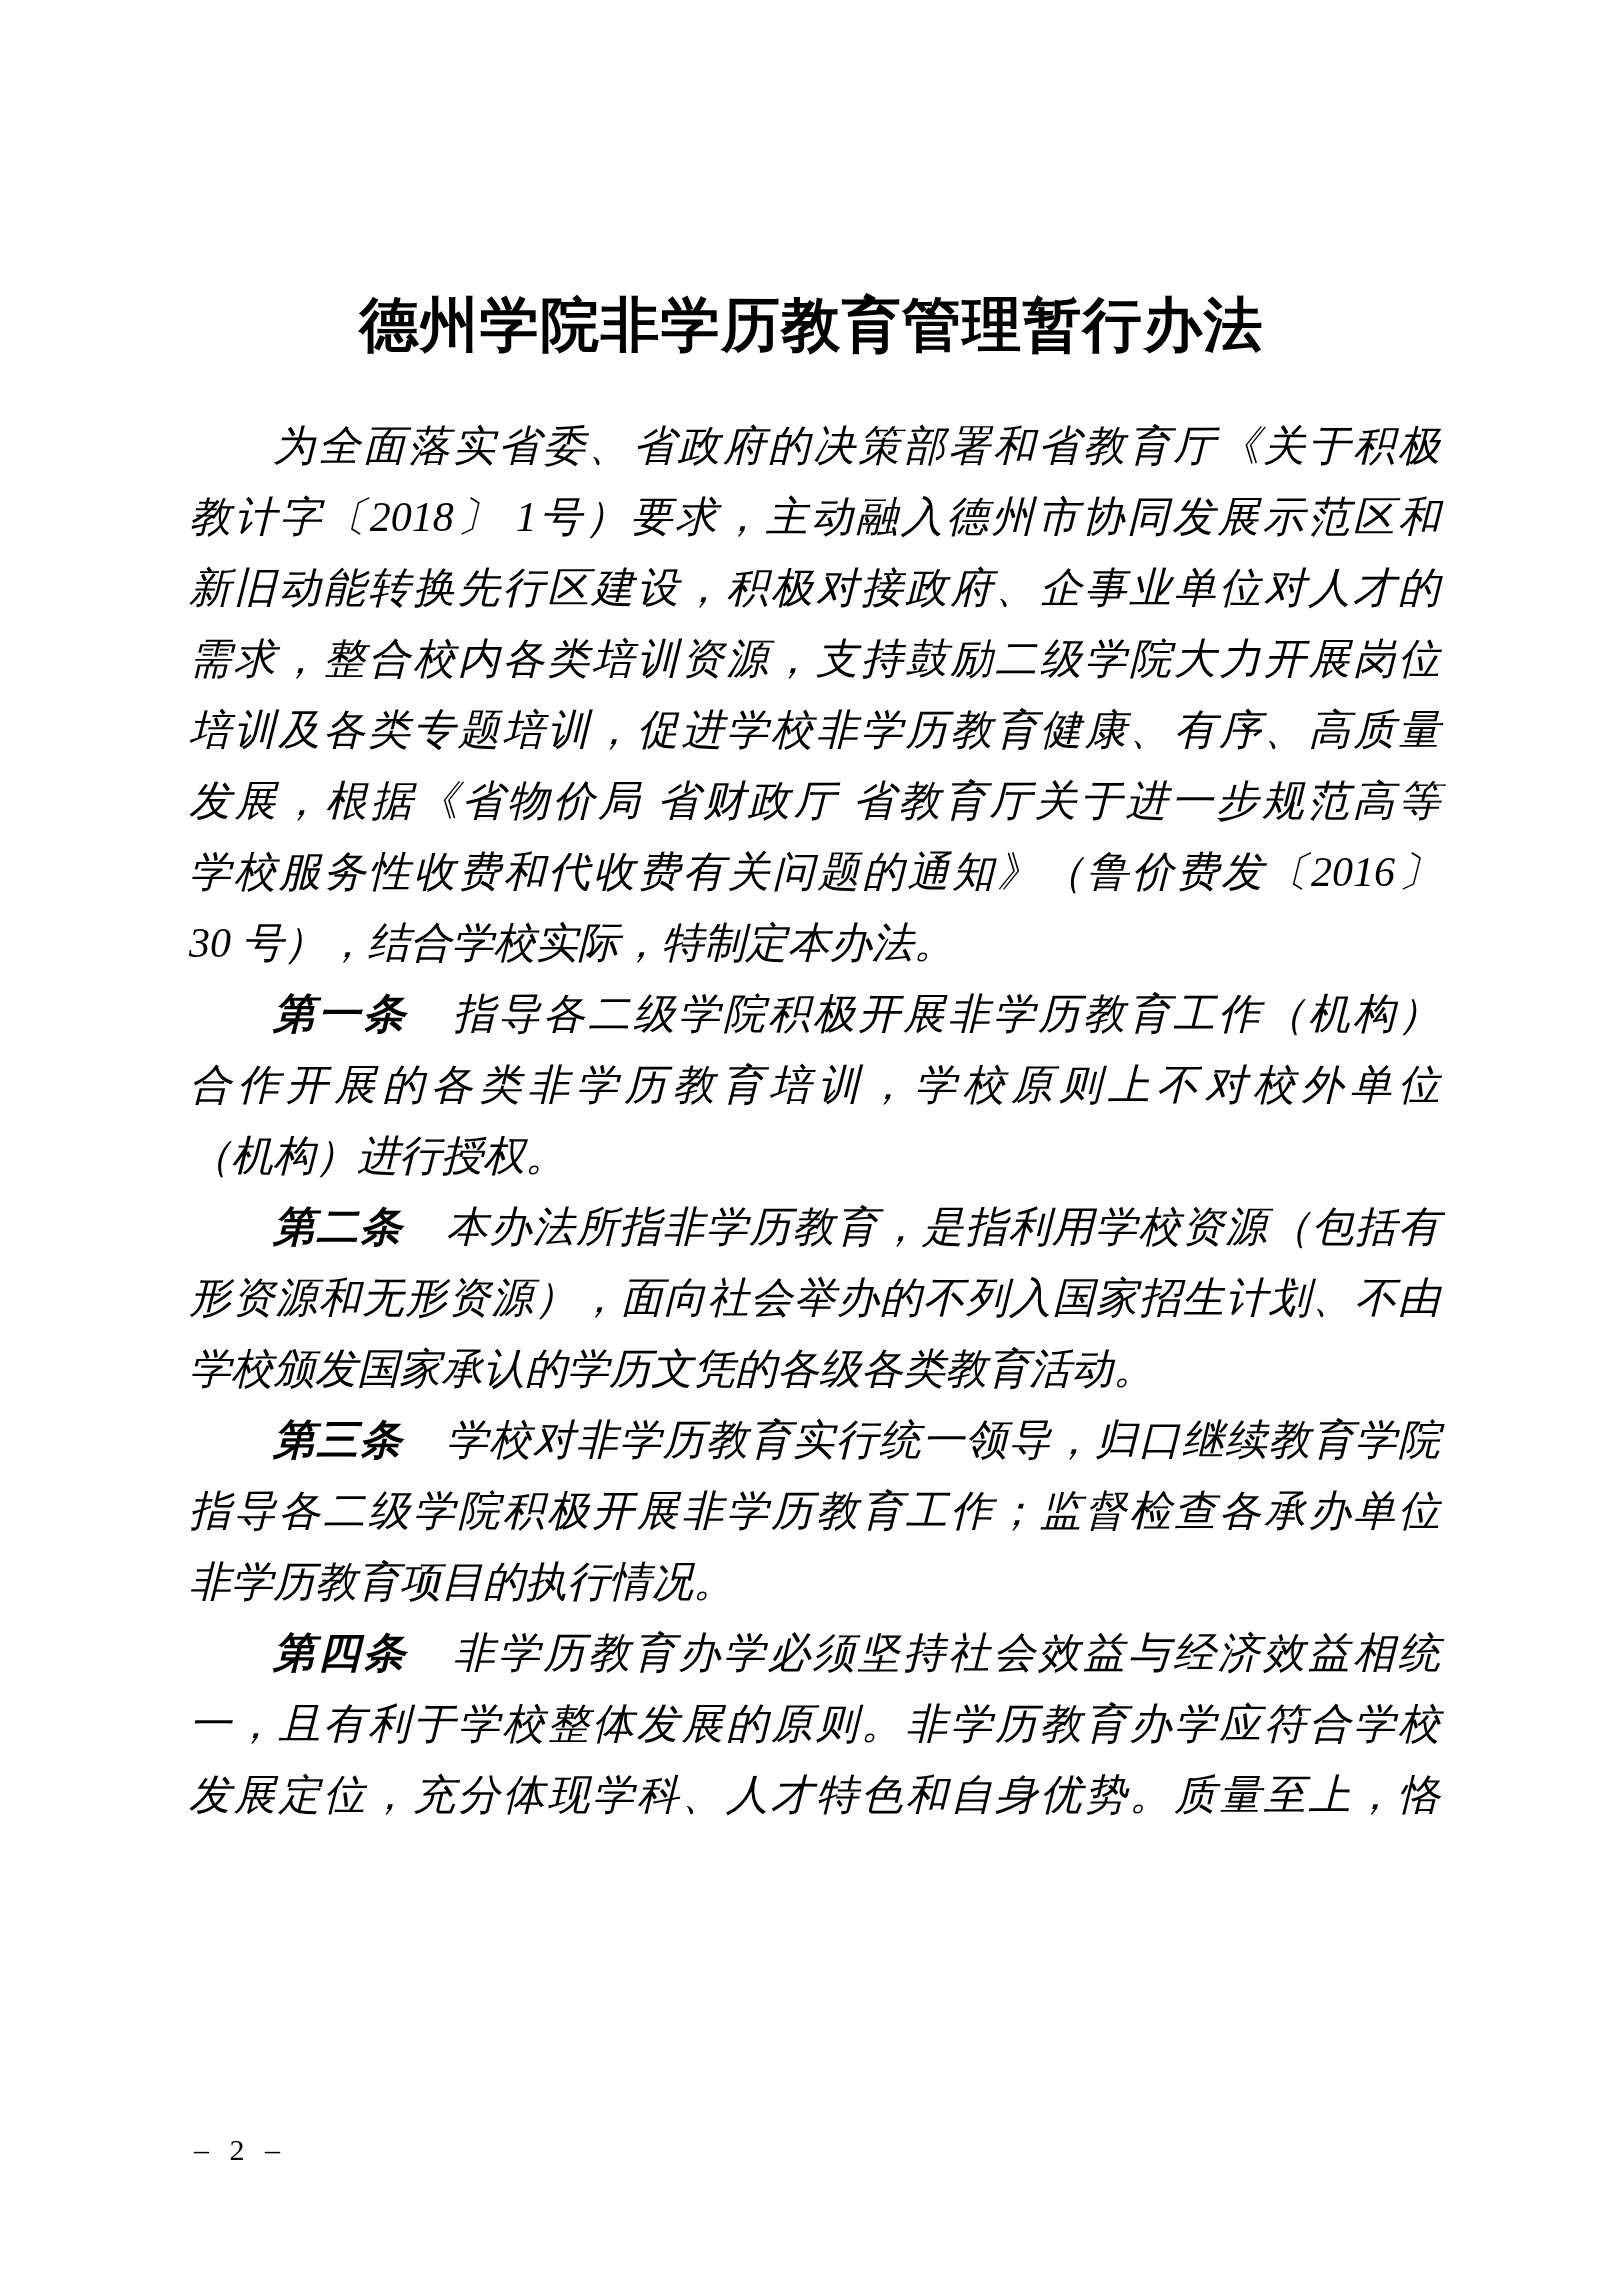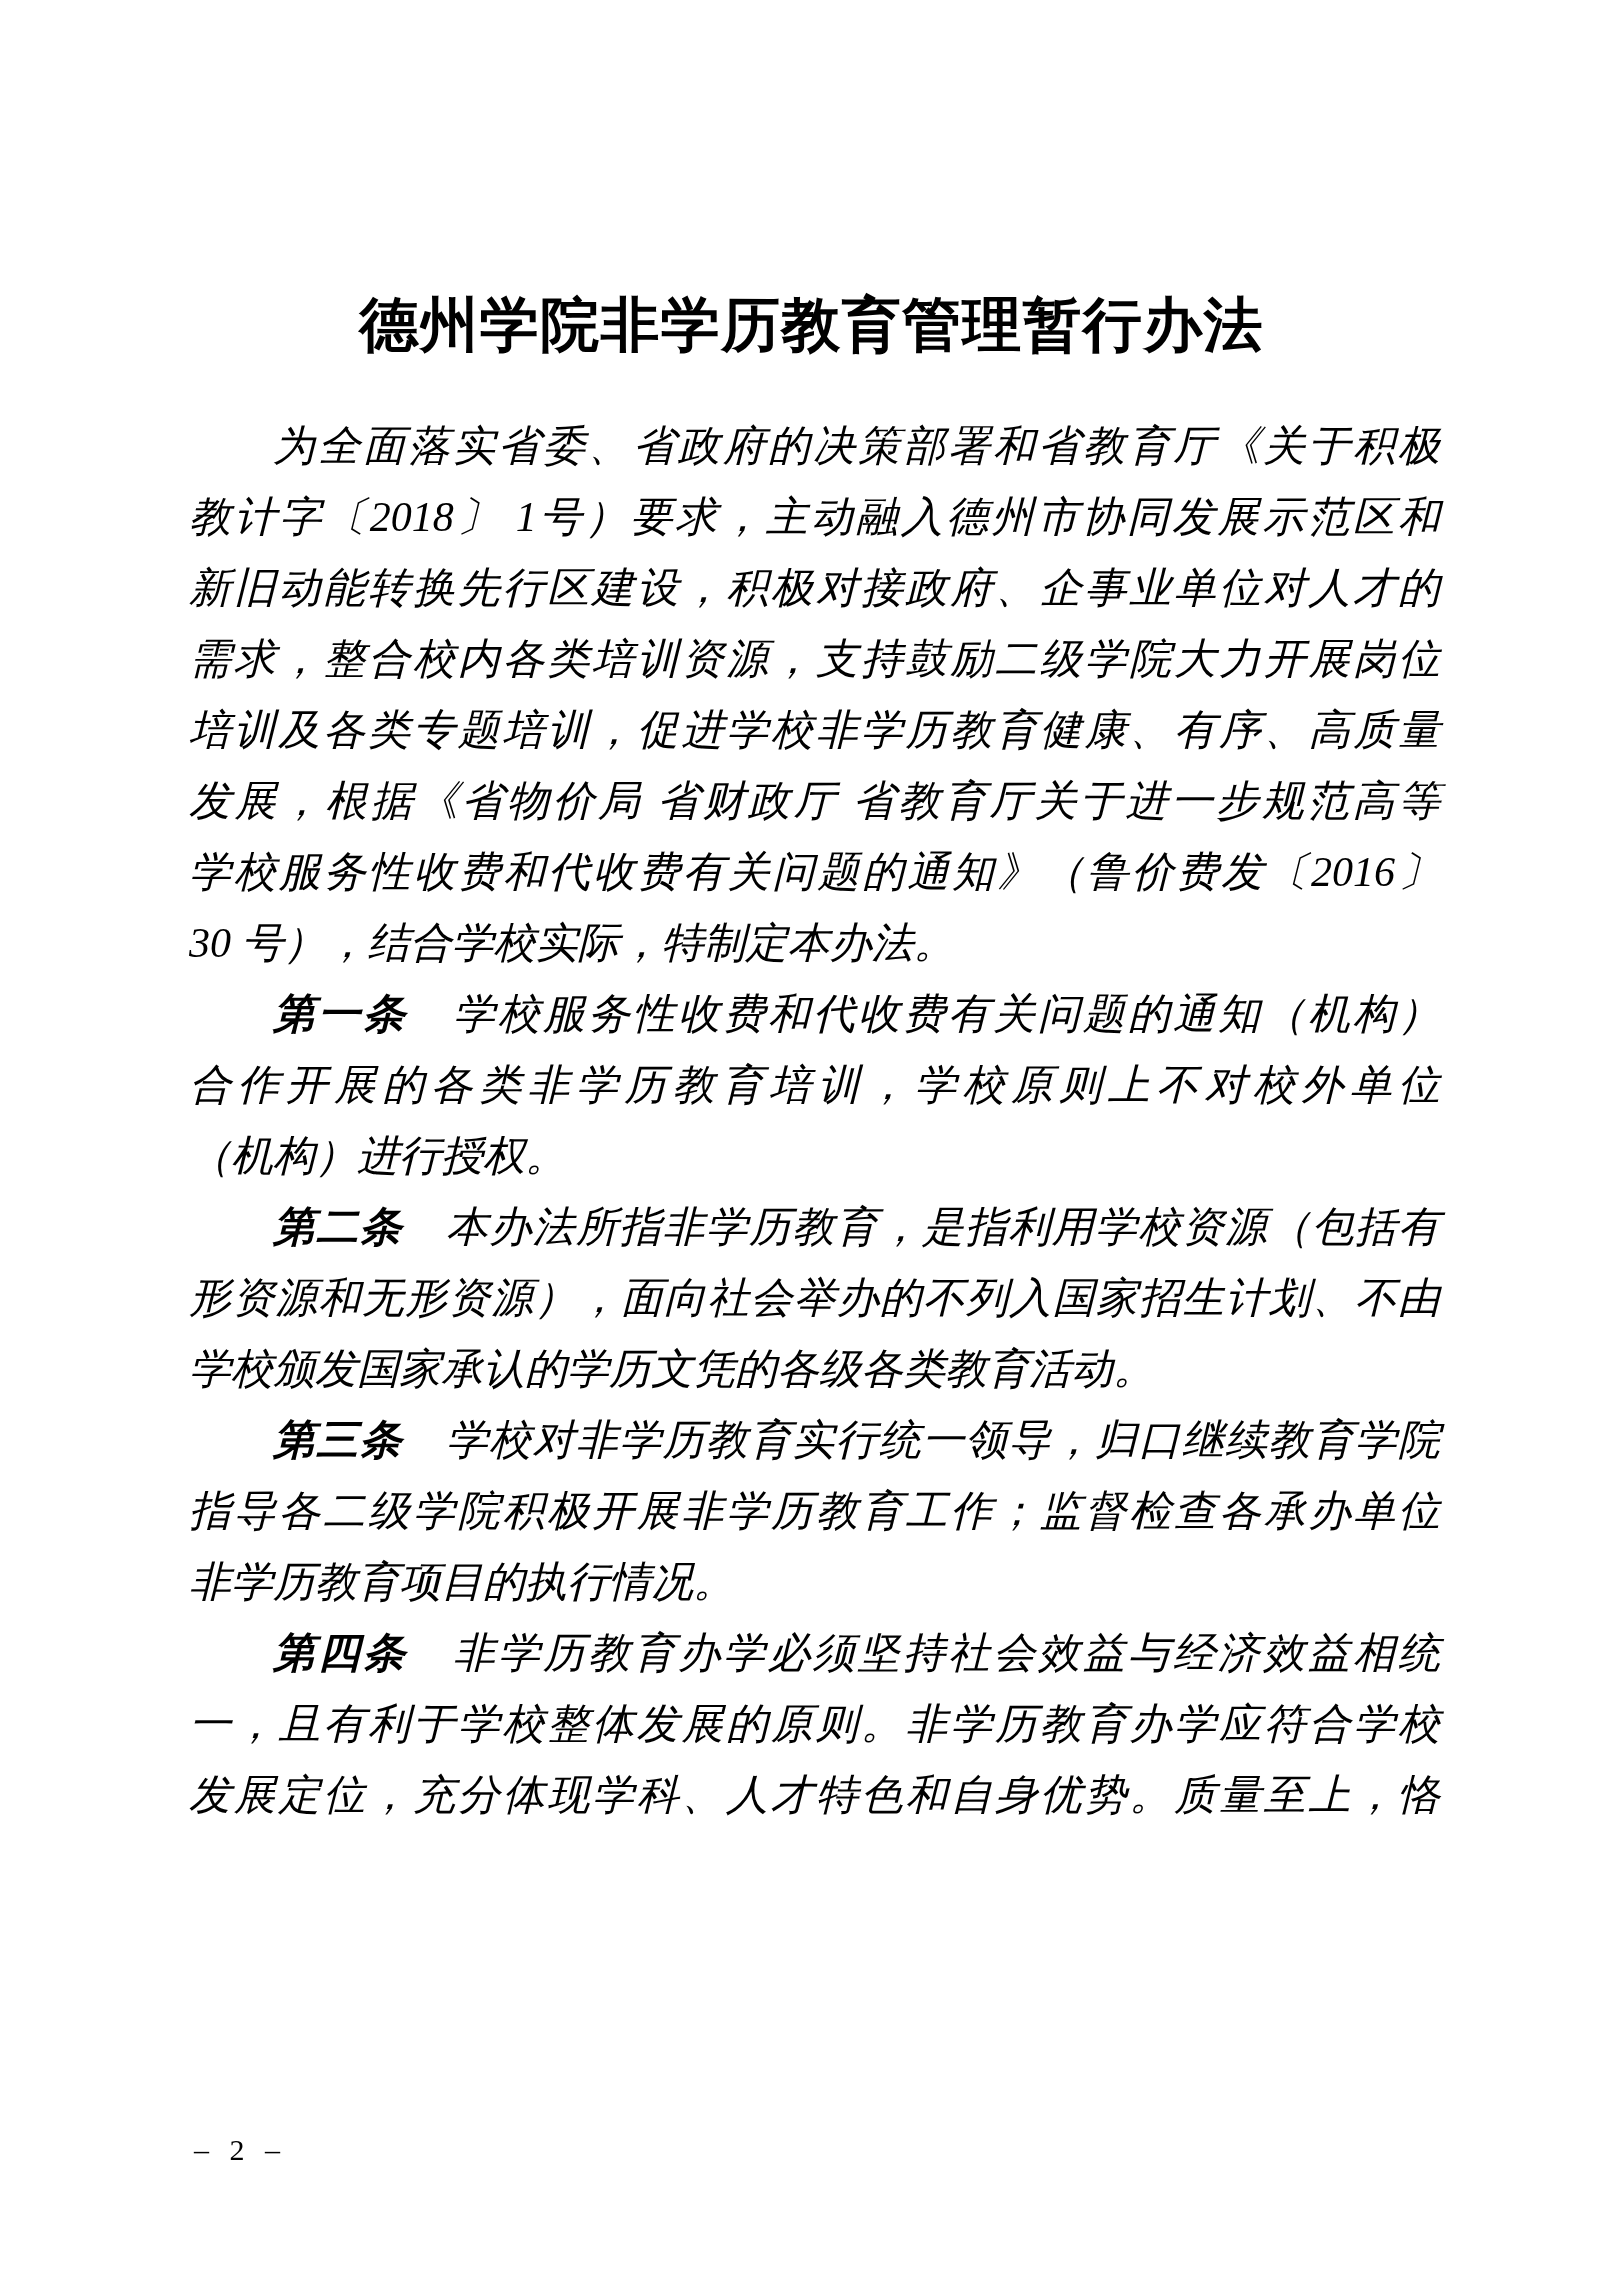--- a/index.html
+++ b/index.html
@@ -72,21 +72,21 @@
 
   <div class="doc-body">
       <div class="line indent fill"><span>为全面落实省委、省政府的决策部署和省教育厅《关于积极</span></div>
       <div class="line fill"><span>教计字〔2018〕 1号）要求，主动融入德州市协同发展示范区和</span></div>
       <div class="line fill"><span>新旧动能转换先行区建设，积极对接政府、企事业单位对人才的</span></div>
       <div class="line fill"><span>需求，整合校内各类培训资源，支持鼓励二级学院大力开展岗位</span></div>
       <div class="line fill"><span>培训及各类专题培训，促进学校非学历教育健康、有序、高质量</span></div>
       <div class="line fill"><span>发展，根据《省物价局 省财政厅 省教育厅关于进一步规范高等</span></div>
       <div class="line fill"><span>学校服务性收费和代收费有关问题的通知》（鲁价费发〔2016〕</span></div>
       <div class="line"><span>30 号），结合学校实际，特制定本办法。</span></div>
-      <div class="line indent fill"><span class="bold">第一条</span><span>　学校服务性收费和代收费有关问题的通知（机构）</span></div>
+      <div class="line indent fill"><span class="bold">第一条</span><span>　指导各二级学院积极开展非学历教育工作（机构）</span></div>
       <div class="line fill"><span>合作开展的各类非学历教育培训，学校原则上不对校外单位</span></div>
       <div class="line"><span>（机构）进行授权。</span></div>
       <div class="line indent fill"><span class="bold">第二条</span><span>　本办法所指非学历教育，是指利用学校资源（包括有</span></div>
       <div class="line fill"><span>形资源和无形资源），面向社会举办的不列入国家招生计划、不由</span></div>
       <div class="line"><span>学校颁发国家承认的学历文凭的各级各类教育活动。</span></div>
       <div class="line indent fill"><span class="bold">第三条</span><span>　学校对非学历教育实行统一领导，归口继续教育学院</span></div>
       <div class="line fill"><span>指导各二级学院积极开展非学历教育工作；监督检查各承办单位</span></div>
       <div class="line"><span>非学历教育项目的执行情况。</span></div>
       <div class="line indent fill"><span class="bold">第四条</span><span>　非学历教育办学必须坚持社会效益与经济效益相统</span></div>
       <div class="line fill"><span>一，且有利于学校整体发展的原则。非学历教育办学应符合学校</span></div>

